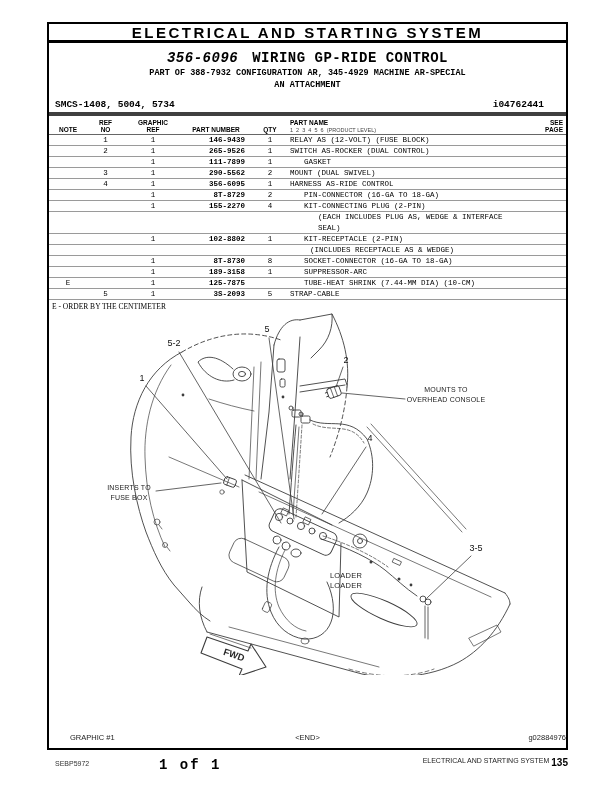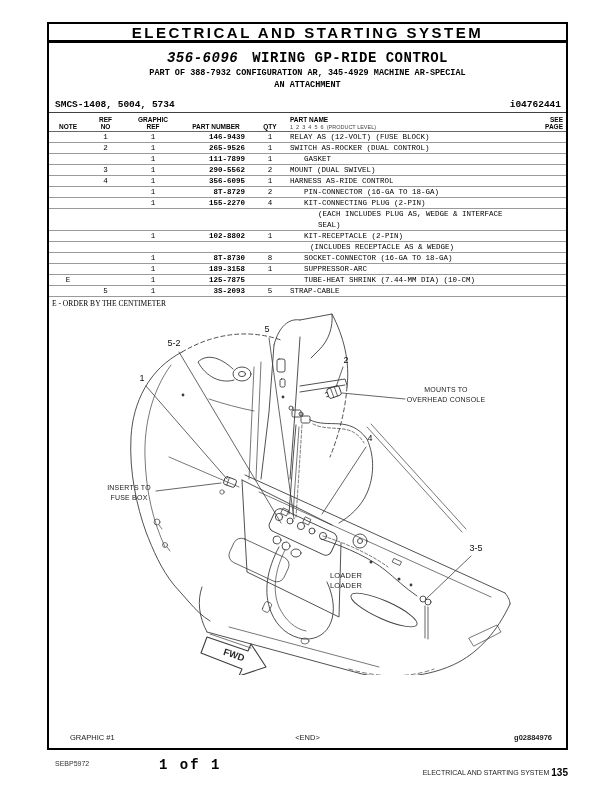--- a/index.html
+++ b/index.html
@@ -27,23 +27,23 @@
     letter-spacing:0.5px; white-space:nowrap;
   }
   .title-line .pn { font-style:italic; margin-right:14px; }
   .subtitle {
     font-family:"Liberation Mono", monospace; font-weight:bold; font-size:8.5px;
     margin-top:2px; white-space:nowrap;
   }
   
   .smcs-row {
     display:flex; justify-content:space-between; align-items:flex-end;
-    margin-top:9px; padding:0 5px 2px 6px;
+    margin-top:9px; padding:0 22px 2px 6px;
     font-family:"Liberation Mono", monospace; font-weight:bold; font-size:9.5px;
-    border-bottom:1px solid #404040;
+    border-bottom:4px solid #404040;
   }
   
   .ptable { width:100%; }
   .tr, .thead-row { display:grid; grid-template-columns:38px 37px 58px 68px 40px 244px 1fr; }
   .thead-row { padding-top:3px; height:19px; border-bottom:1px solid #666; }
   .th { font-size:6.5px; font-weight:bold; line-height:7px; text-align:center; }
   .th.left { text-align:left; }
   .th.right { text-align:right; padding-right:3px; }
   .plevel { font-size:5.5px; font-weight:normal; color:#444; white-space:pre; margin-top:1px; }
   .tr { height:11px; line-height:10.5px; border-bottom:1px solid #9a9a9a;
@@ -70,27 +70,27 @@
   .dlabel {
     position:absolute; text-align:center; font-size:7px; line-height:9.5px;
     color:#1c1c1c; letter-spacing:0.2px; white-space:nowrap;
   }
   .caption-row {
     position:absolute; left:0; bottom:6px; width:100%;
     display:flex; align-items:flex-start; font-size:7.5px; color:#222;
   }
   .caption-row .cl { position:absolute; left:21px; }
   .caption-row .cc { width:100%; text-align:center; }
-  .caption-row .cr { position:absolute; right:14px;font-weight:bold; }
+  .caption-row .cr { position:absolute; right:0; }
   
   .footer { position:absolute; left:47px; top:756px; width:521px; height:16px; }
   .f-doc { position:absolute; left:8px; top:4px; font-size:7px; color:#333; }
   .f-pages { position:absolute; left:78px; top:1px; font-family:"Liberation Mono", monospace;
              font-weight:bold; font-size:14px; letter-spacing:2px;margin-left:34px; }
-  .f-right { position:absolute; right:0; top:11px; display:flex; align-items:center; gap:2px; }
+  .f-right { position:absolute; right:0; top:1px; display:flex; align-items:flex-start; gap:2px; }
   .f-section { font-size:7px; color:#222; }
   .f-pageno { font-size:10px; font-weight:bold; }
 </style>
 </head>
 <body>
 
 <div class="page">
   <div class="frame">
 
     <div class="header-band">

